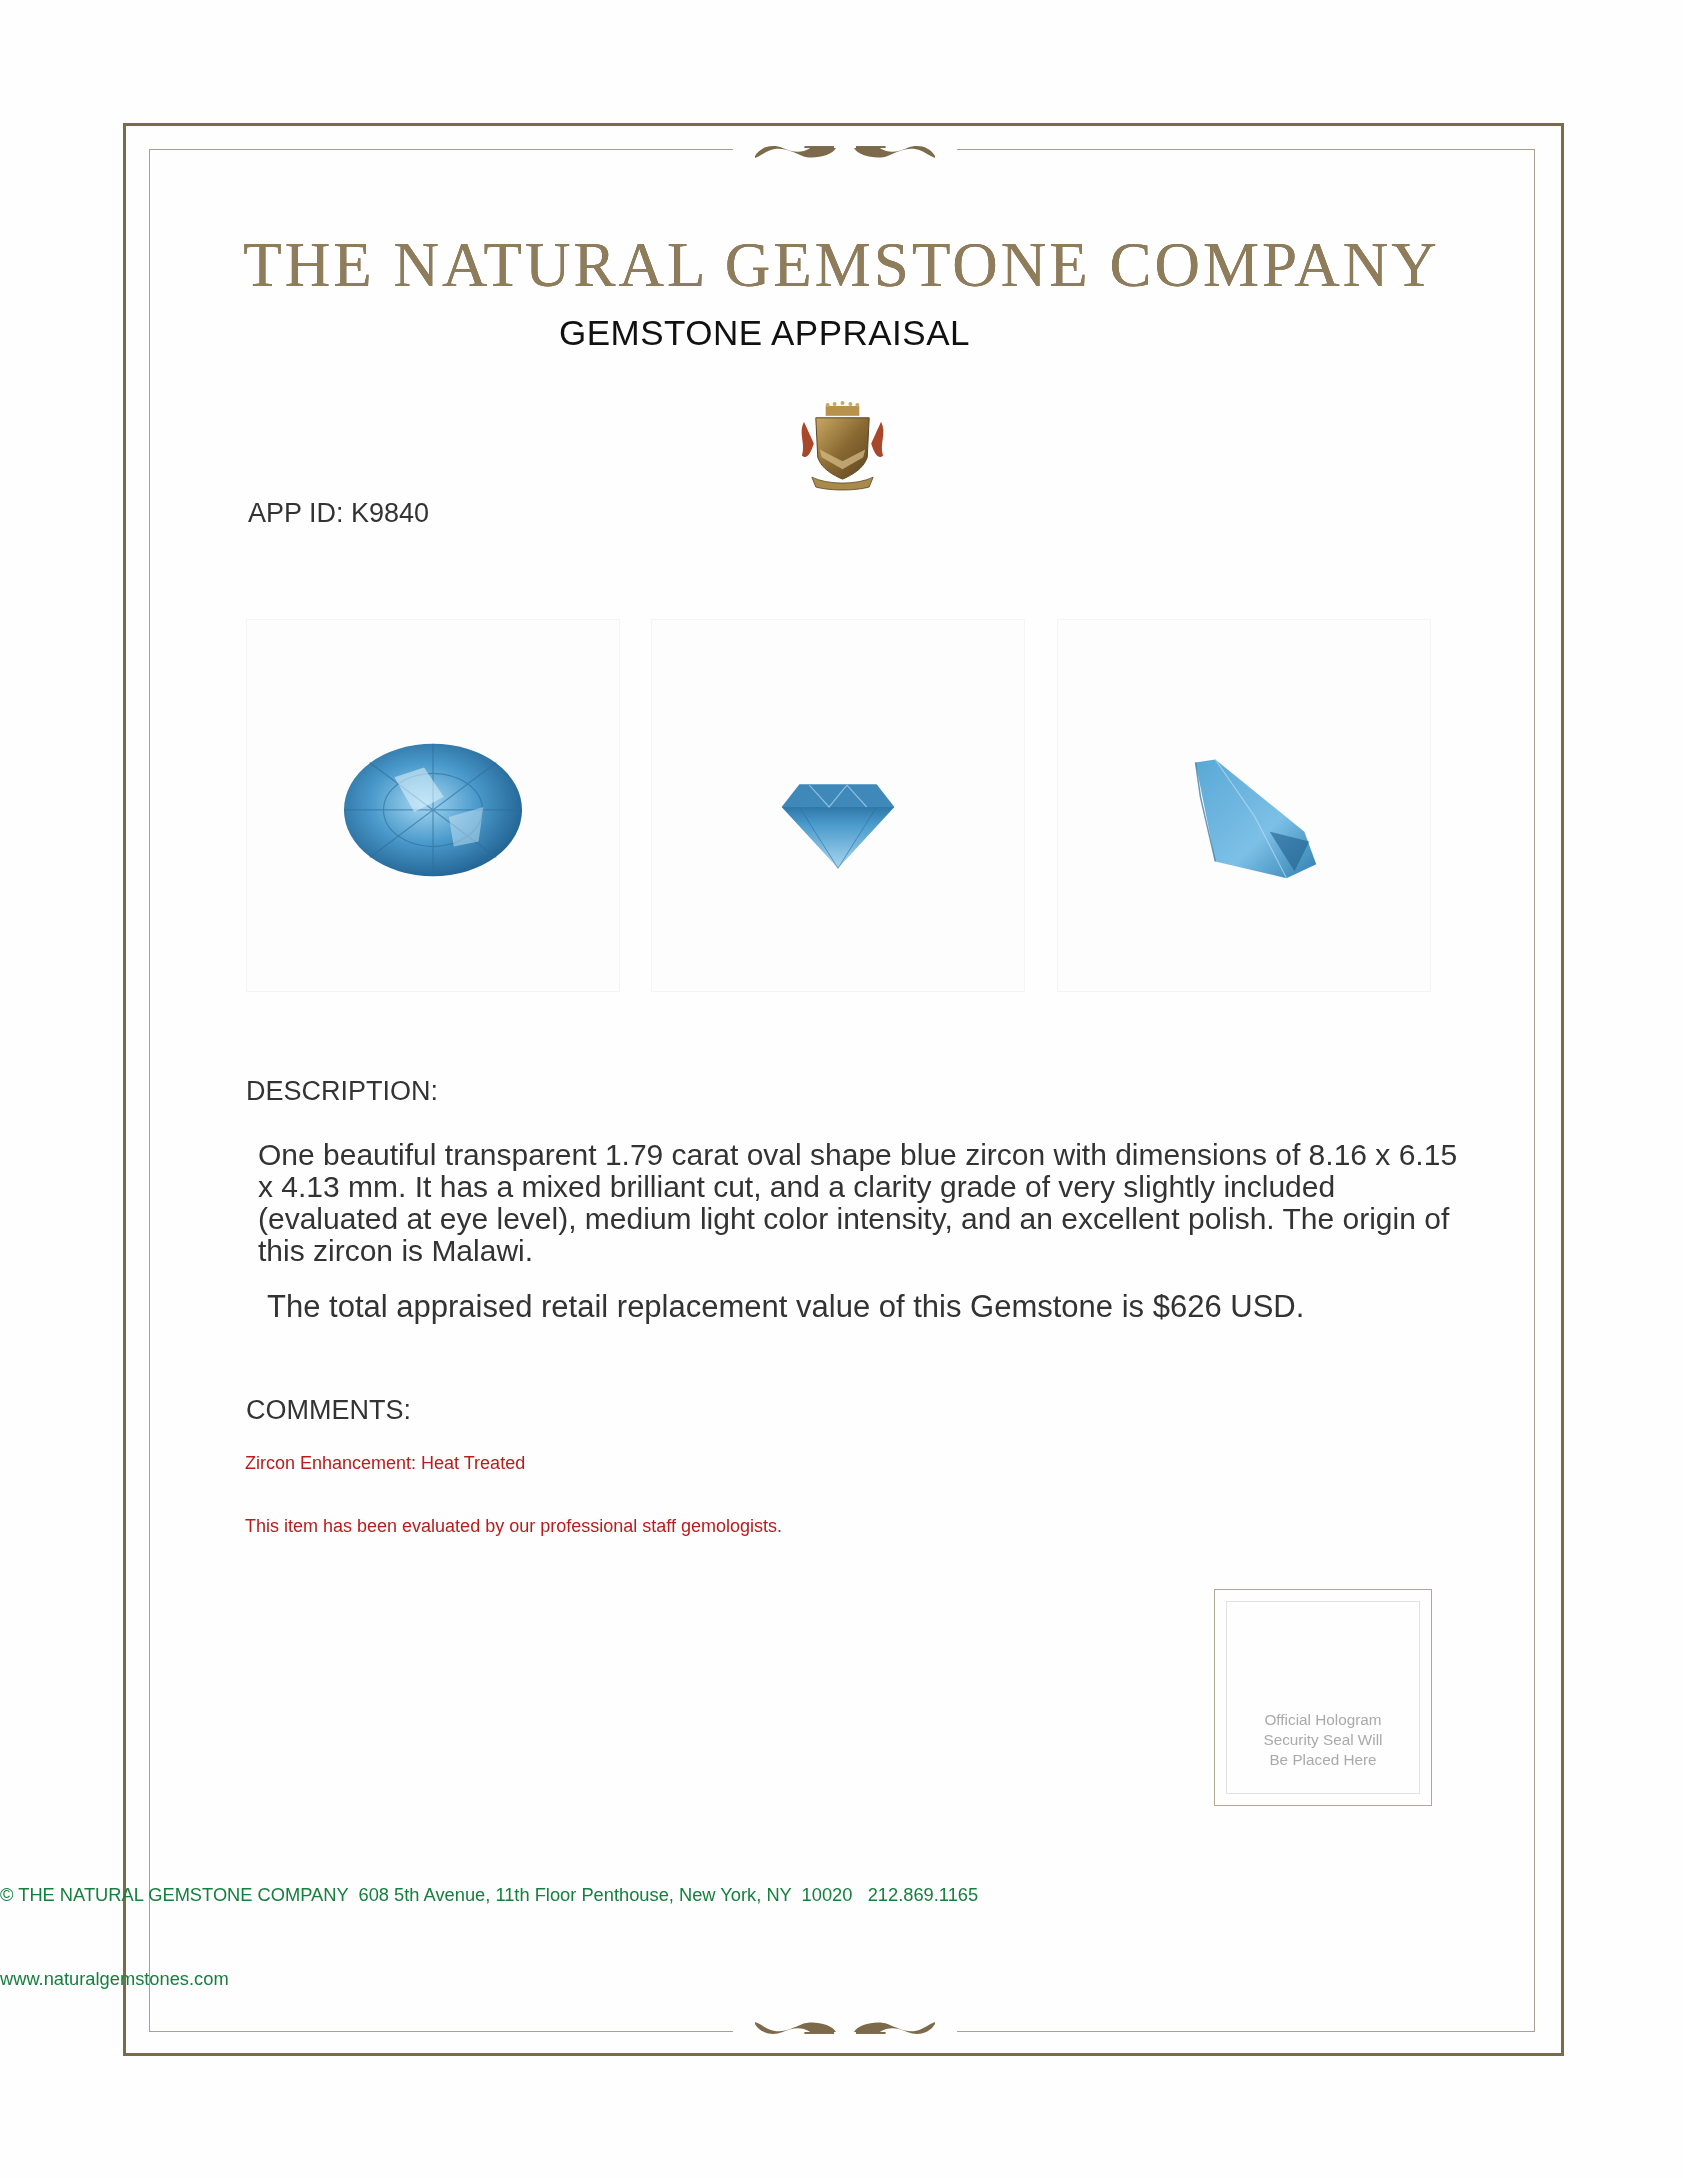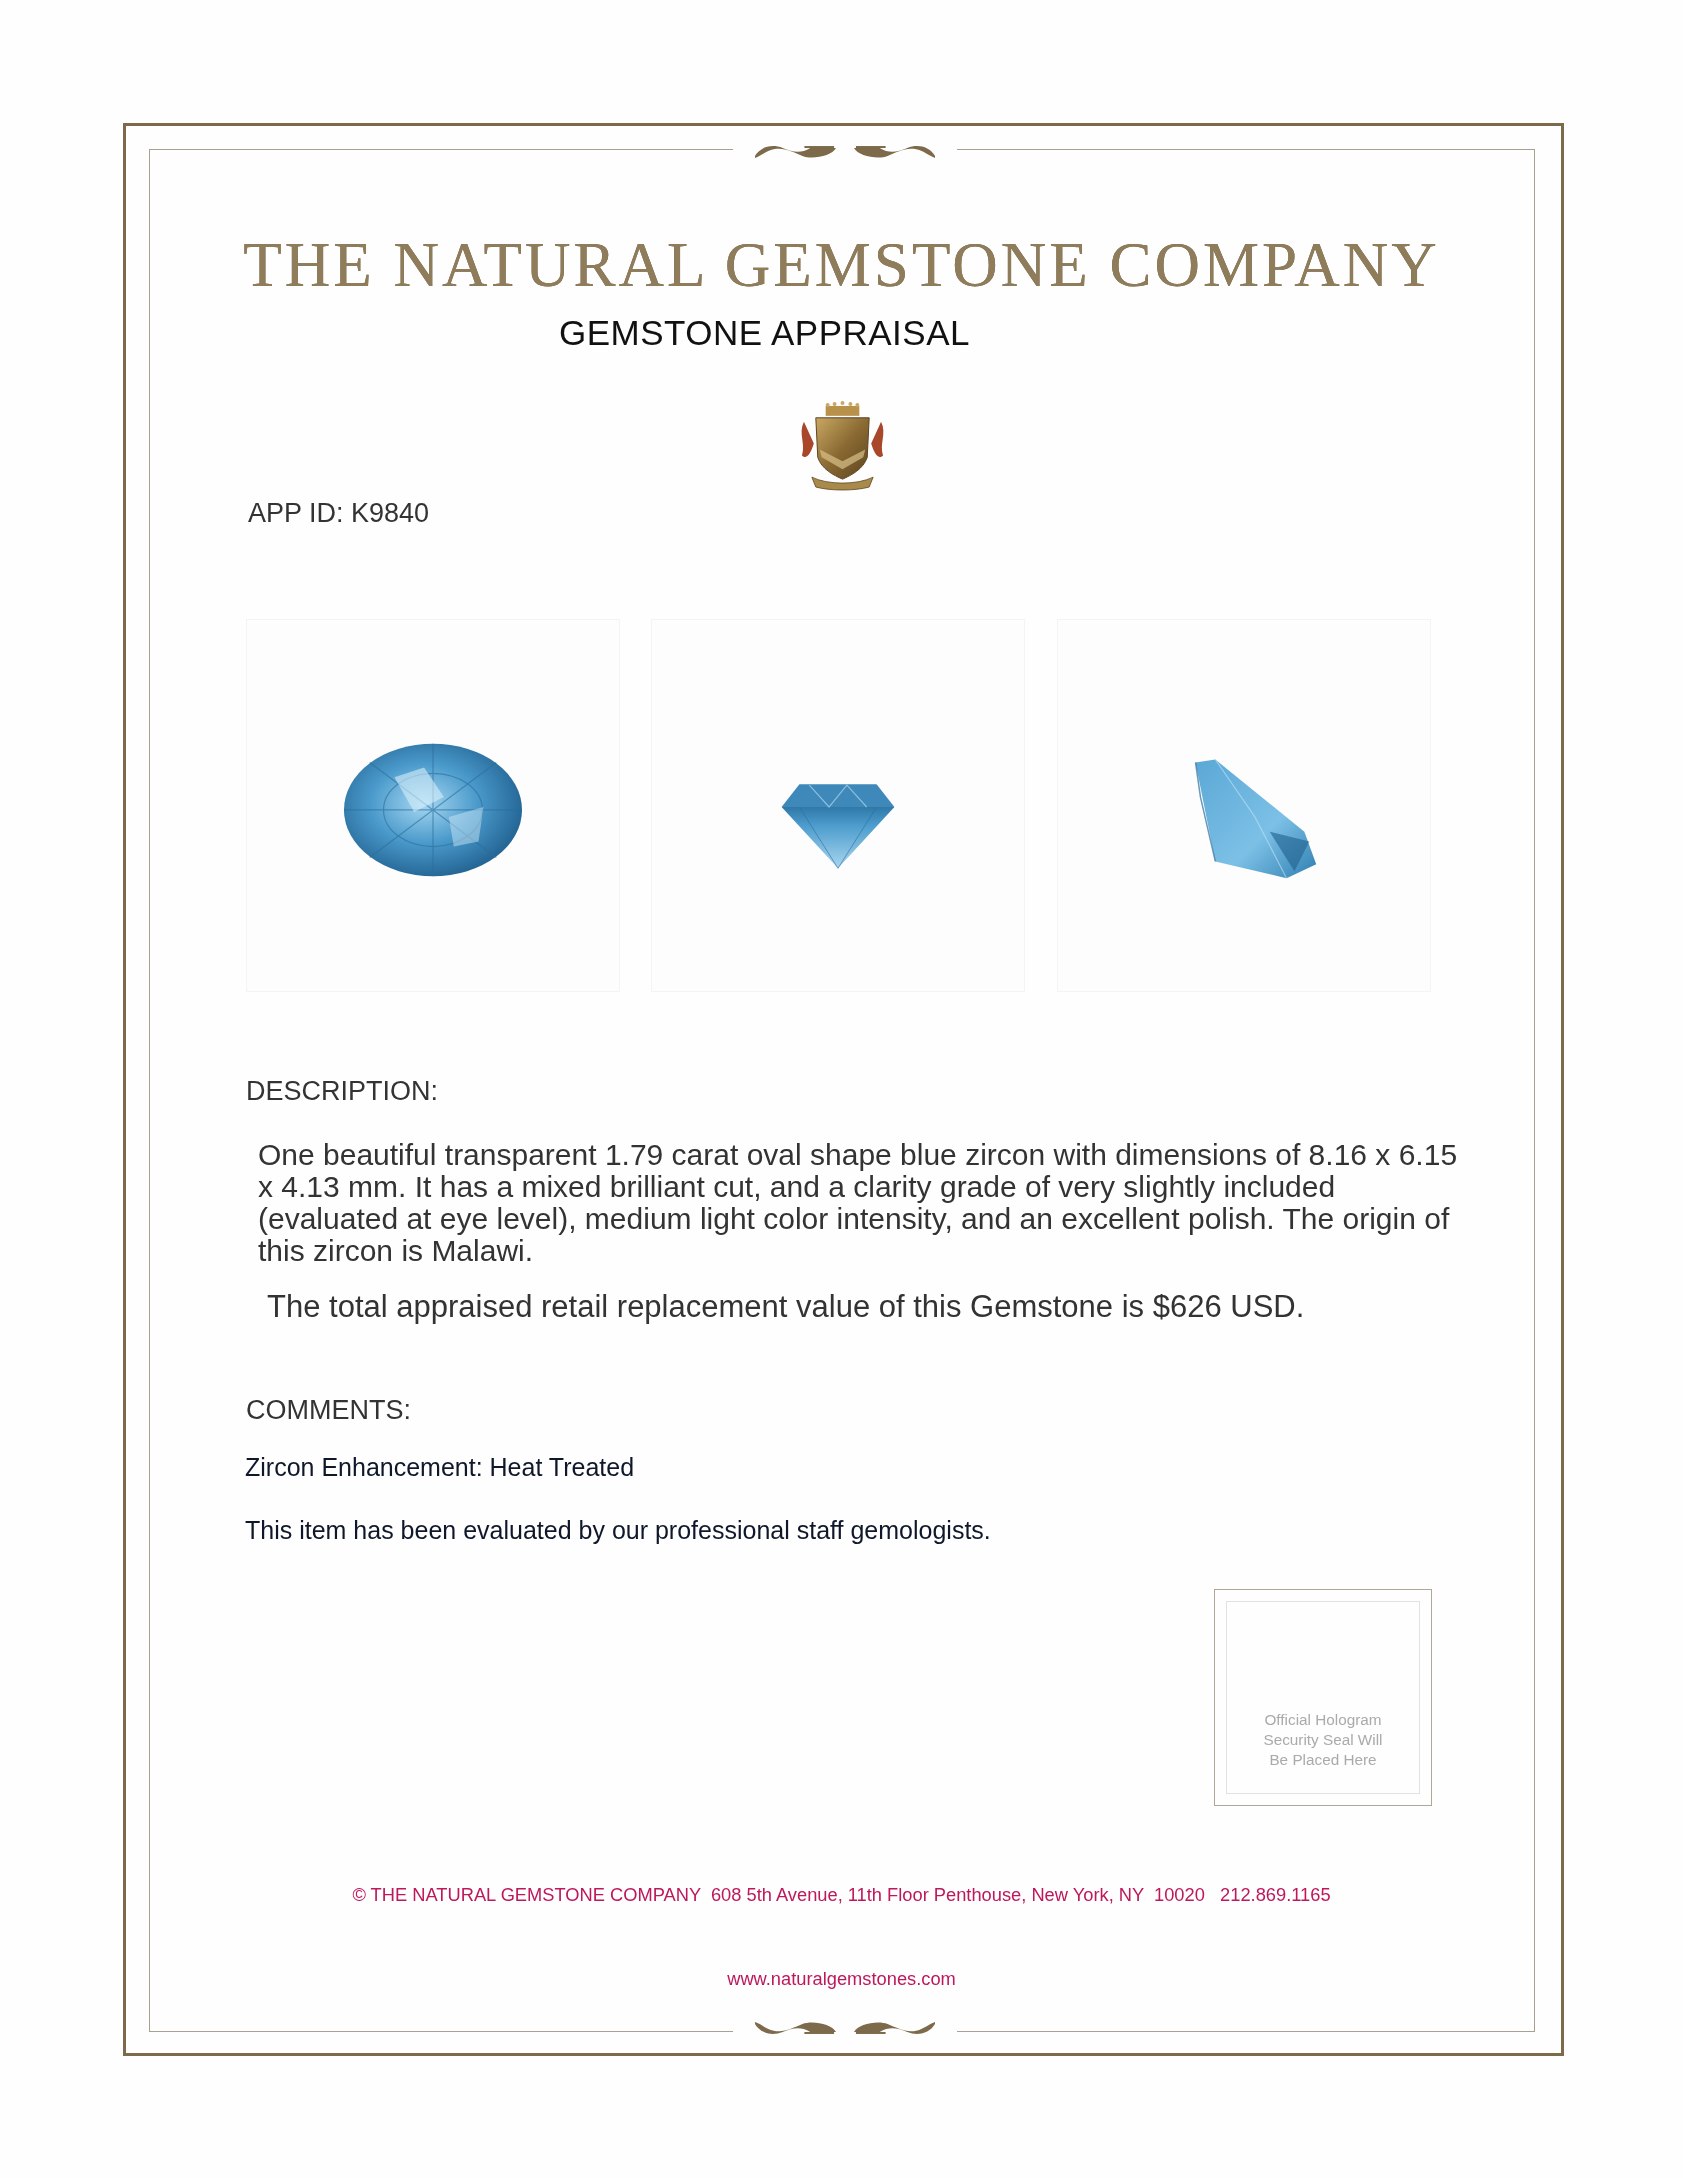--- a/index.html
+++ b/index.html
@@ -33,32 +33,32 @@
   .photo svg { position: absolute; left: 0; top: 0; }
 
   .section-label { position: absolute; left: 246px; font-size: 27px; color: #333; line-height: 1; }
   .label-desc { top: 1078px; }
   .label-comments { top: 1397px; }
 
   .desc-text { position: absolute; left: 258px; top: 1139px; width: 1218px; font-size: 30px;
                line-height: 32px; color: #333; }
   .value-text { position: absolute; left: 245px; top: 1289px; font-size: 31px; color: #333;
                 white-space: nowrap; margin-left: 22px; }
-  .comment-line { position: absolute; left: 245px; font-size: 25px; color: #0f172a; white-space: nowrap; }
+  .comment-line { position: absolute; left: 245px; font-size: 18px; color: #b91c1c; white-space: nowrap; }
   .c1 { top: 1453px; }
   .c2 { top: 1516px; }
 
   .seal-outer { position: absolute; left: 1214px; top: 1589px; width: 218px; height: 217px;
                 border: 1.5px solid #b0a796; box-sizing: border-box; }
   .seal-inner { position: absolute; left: 1226px; top: 1601px; width: 194px; height: 193px;
                 border: 1px solid #e2e2e2; box-sizing: border-box; }
   .seal-text { position: absolute; left: 1226px; top: 1666px; width: 194px; text-align: center;
                font-size: 15.3px; line-height: 20px; color: #aaa; margin-top: 44px; }
 
-  .footer { position: absolute; left: 0; width: 1683px; text-align: center; color: #be185d;
+  .footer { position: absolute; left: 0; width: 1683px; color: #15803d;
             font-size: 18.3px; white-space: nowrap; }
   .footer.f1 { top: 1884px; }
   .footer.f2 { top: 1968px; }
 </style>
 </head>
 <body>
 
 <div class="outer-frame"></div>
 <div class="inner-frame"></div>
 

